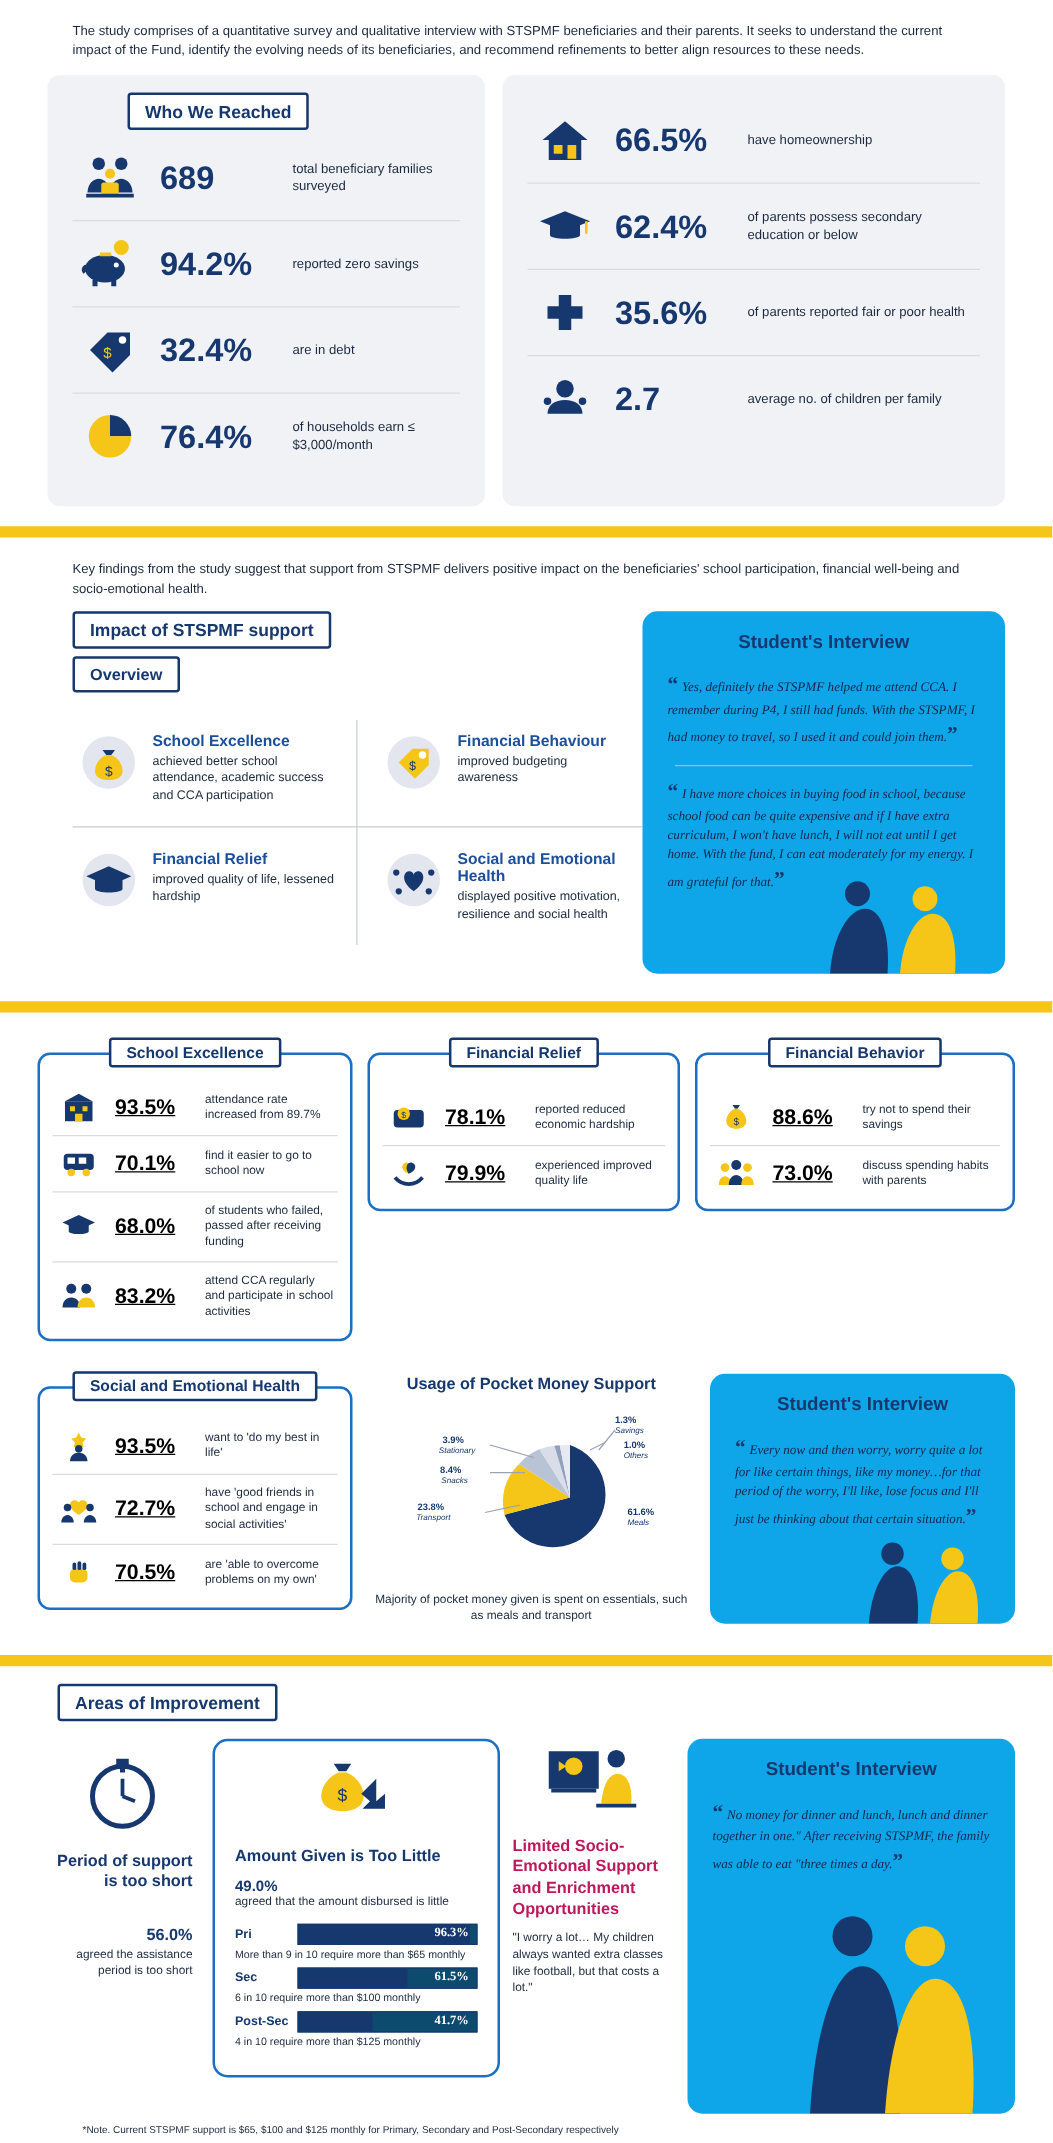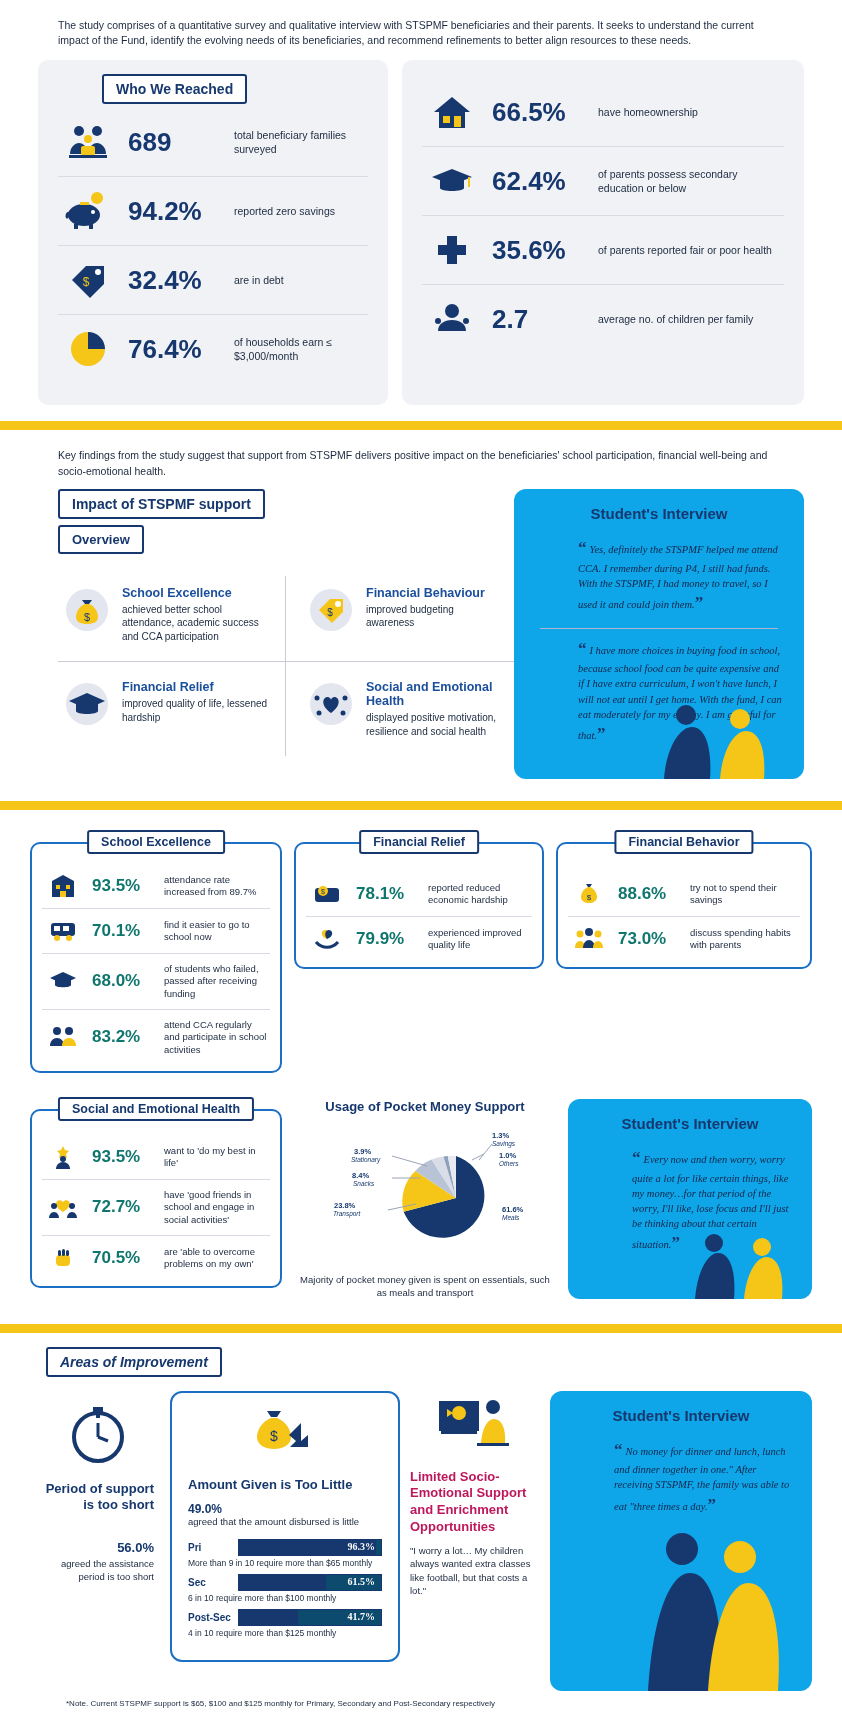--- a/index.html
+++ b/index.html
@@ -83,23 +83,22 @@
   .interview h3 {
     margin: 0; padding: 16px 10px 8px 10px; text-align:center;
     font-size: 15px; color:#16386e;
   }
   .quote {
     font-family: "Liberation Serif", serif;
     font-style: italic;
     font-size: 10.5px;
     line-height: 1.45;
     color:#14264a;
-    padding: 6px 20px 10px 43px;
+    padding: 6px 20px 10px 20px;
     position: relative;
-    margin-left: 21px;
   }
   .quote .qm { color:#16386e; font-weight:bold; font-size: 17px; font-style: normal;}
   .quote .qm.open { margin-right:3px; }
   .qsep { height:1px; background:#aeb4cf; margin: 2px 26px; }
 
   
   .sec3 { padding: 12px 30px 8px 30px; }
   .cardgrid { display:flex; gap: 12px; align-items:flex-start; }
   .card {
     border: 2px solid #1b6fc4; border-radius: 10px;
@@ -112,33 +111,33 @@
     font-weight:bold; font-size: 12.5px; padding: 3px 12px; border-radius:3px;
     white-space: nowrap;
   }
   .card .inner { padding-top: 10px; }
   .crow {
     display:flex; align-items:center; gap:10px;
     padding: 9px 2px; border-bottom: 1px solid #d9dbe3;
   }
   .crow:last-child { border-bottom: none; }
   .crow .ico { flex:0 0 38px; text-align:center;}
-  .crow .num { font-size: 17px; font-weight:bold; color:#0f766e; flex: 0 0 62px;}
+  .crow .num { font-size: 17px; font-weight:bold; color:#000000; flex: 0 0 62px; text-decoration: underline;}
   .crow .lbl { font-size: 9.5px; line-height:1.3; color:#1b2a3f;}
 
   .row3 { display:flex; gap:12px; margin-top: 26px; align-items:flex-start;}
   .pie-block { flex: 0 0 262px; text-align:center; }
   .pie-block h4 { margin: 0 0 6px 0; font-size: 13px; color:#16386e;}
   .pie-caption { font-size: 9.5px; color:#1b2a3f; line-height:1.35; margin-top:4px;}
 
   .interview2 { flex: 1 1 auto; min-height: 200px; }
 
   
   .sec4 { padding: 14px 30px 10px 30px; }
-  .sec4-head { padding-left: 16px; font-style: italic; }
+  .sec4-head { padding-left: 16px; }
   .sec4-body { display:flex; gap: 10px; margin-top: 14px; align-items:flex-start;}
   .imp-col { flex: 0 0 130px; padding: 10px 6px 0 12px; text-align: right; }
   .imp-col h4 { font-size: 13px; margin: 14px 0 0 0; color:#16386e; line-height:1.3;}
   .imp-col .pct { font-size: 13px; font-weight:bold; color:#16386e; margin-top: 26px;}
   .imp-col .sub { font-size: 9.5px; color:#1b2a3f; line-height:1.3; margin-top:3px;}
   .imp-box {
     flex: 0 0 230px; border:2px solid #1b6fc4; border-radius: 12px;
     padding: 14px 16px 16px 16px;
   }
   .imp-box h4 { font-size: 13px; margin: 10px 0 10px 0; color:#16386e;}

